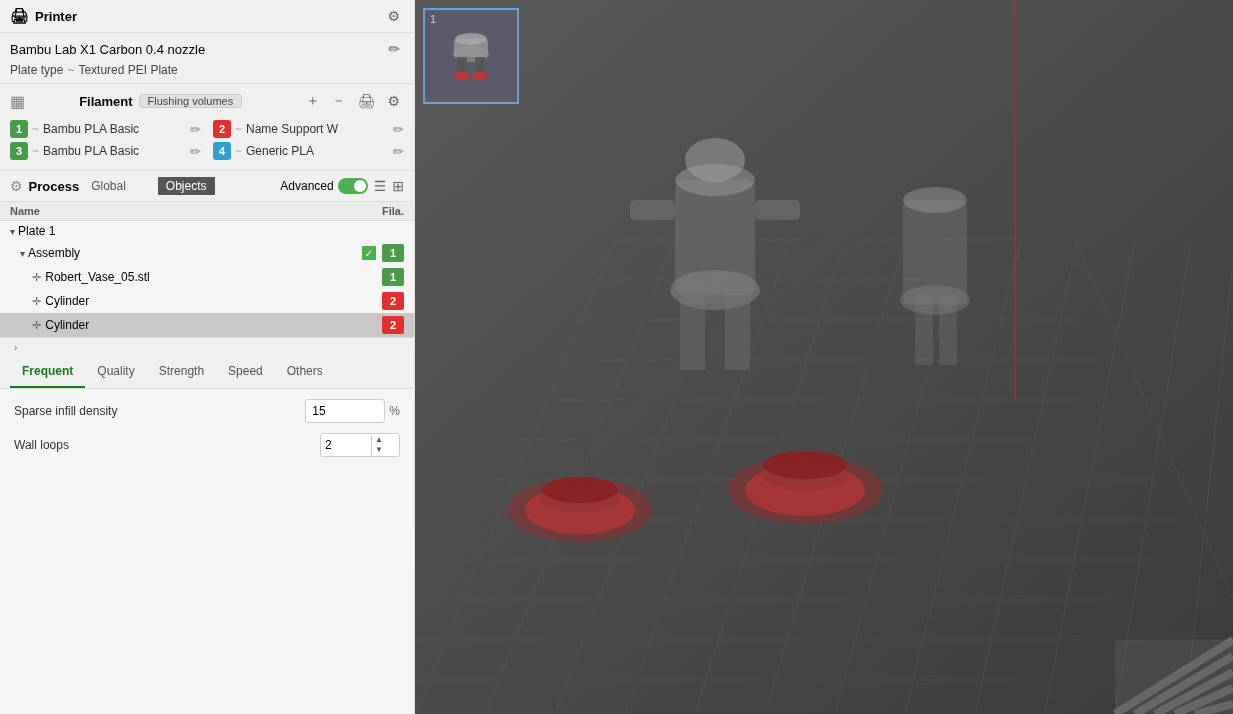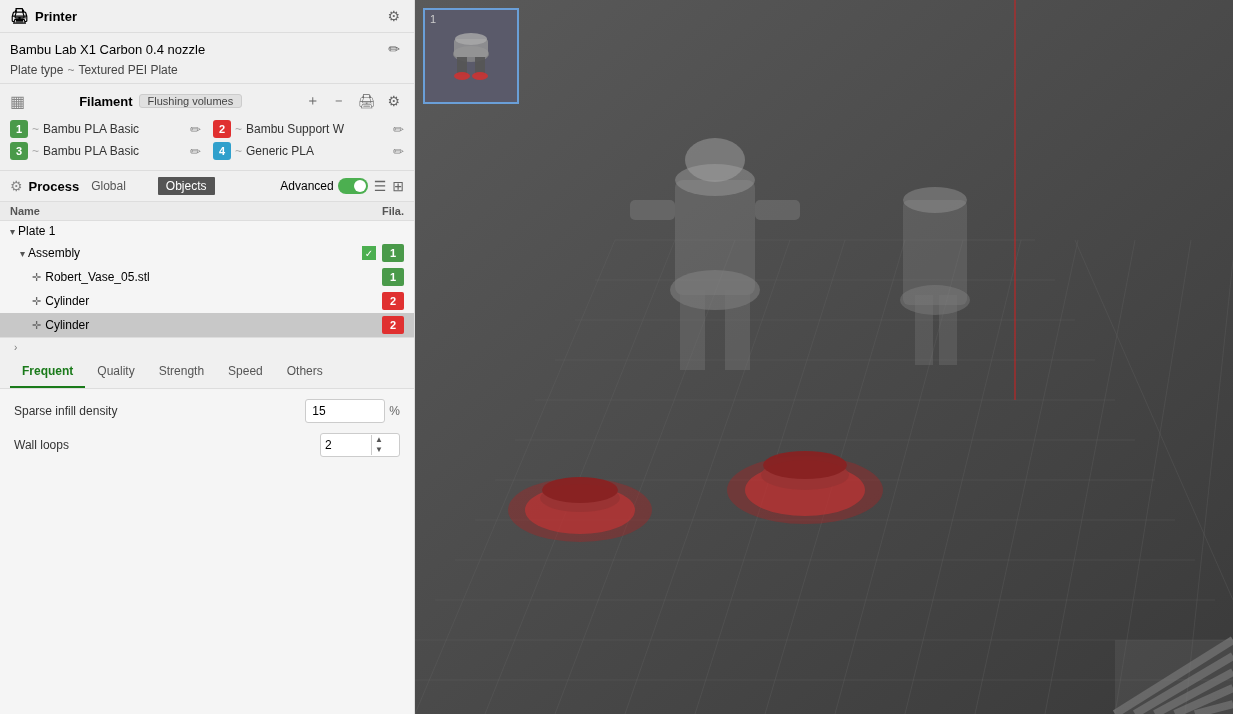--- a/index.html
+++ b/index.html
@@ -432,21 +432,21 @@
       </div>
     </div>
     <div class="filament-rows">
       <div class="filament-row">
         <span class="filament-num fil-1">1</span>
         <span style="color:#aaa; font-size:12px;">~</span>
         <span class="filament-name">Bambu PLA Basic</span>
         <span class="edit-icon">✏</span>
         <span class="filament-num fil-2" style="margin-left:8px;">2</span>
         <span style="color:#aaa; font-size:12px;">~</span>
-        <span class="filament-name">Bambu Support W</span>
+        <span class="filament-name">Name Support W</span>
         <span class="edit-icon">✏</span>
       </div>
       <div class="filament-row">
         <span class="filament-num fil-1">3</span>
         <span style="color:#aaa; font-size:12px;">~</span>
         <span class="filament-name">Bambu PLA Basic</span>
         <span class="edit-icon">✏</span>
         <span class="filament-num fil-4" style="margin-left:8px;">4</span>
         <span style="color:#aaa; font-size:12px;">~</span>
         <span class="filament-name">Generic PLA</span>

